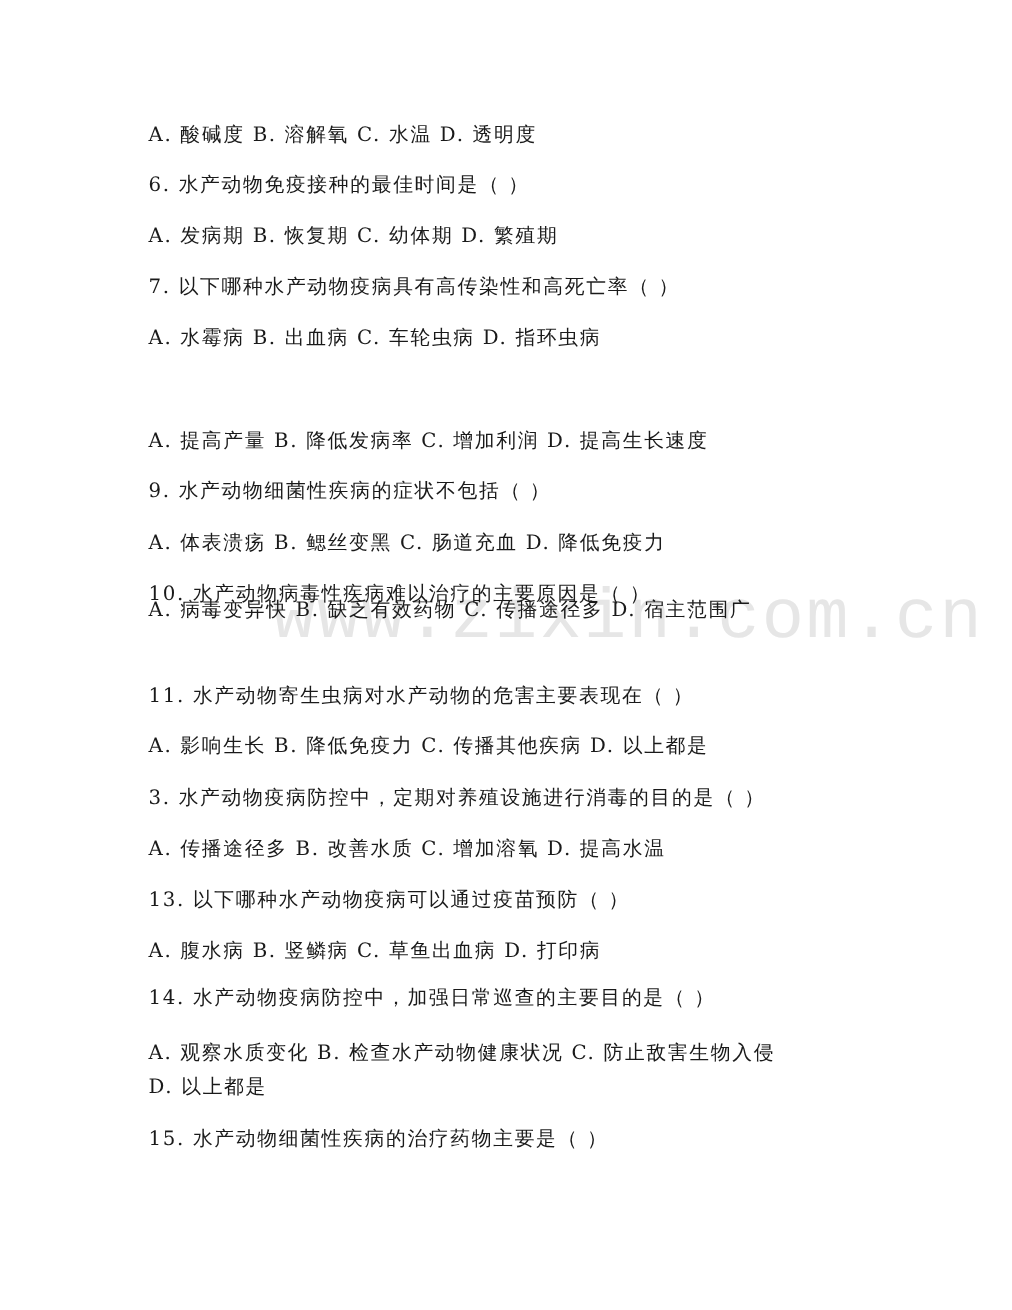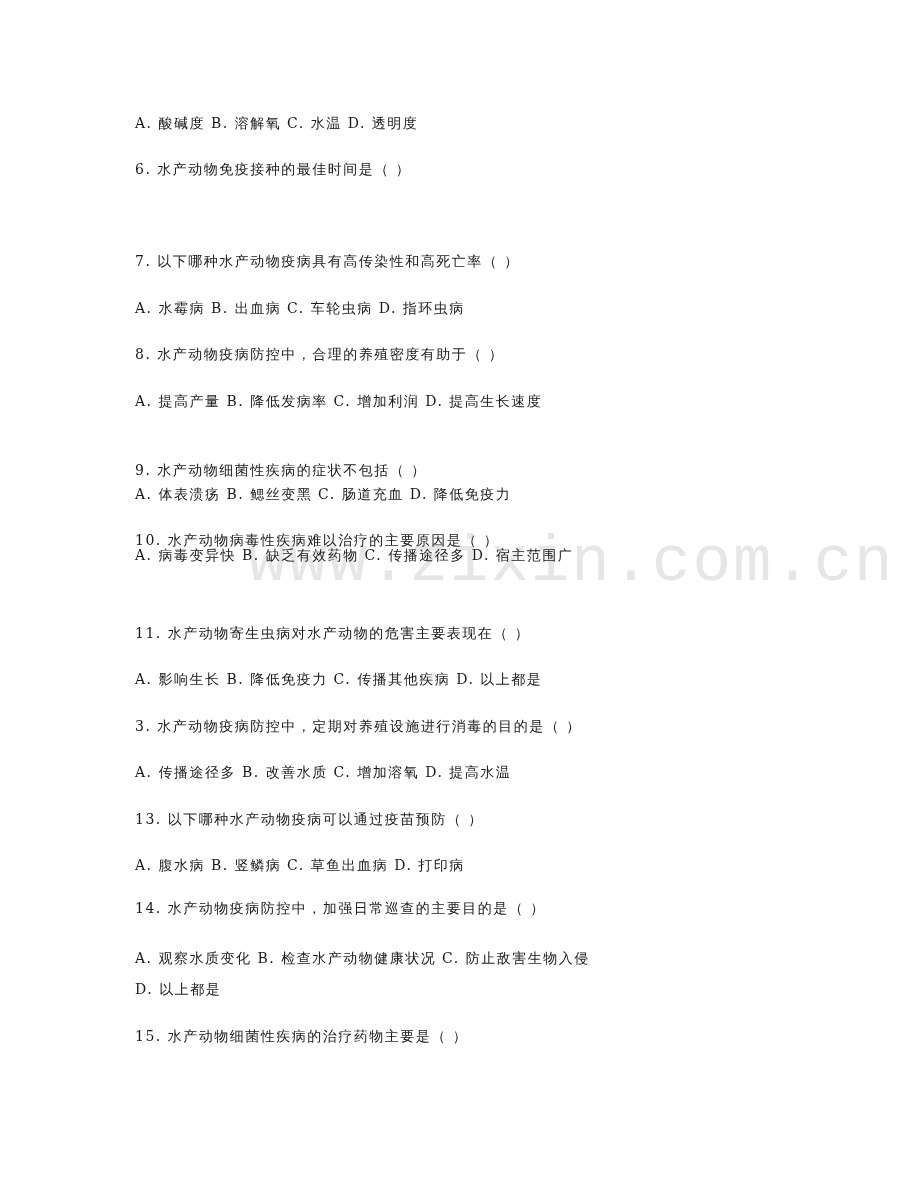--- a/index.html
+++ b/index.html
@@ -17,21 +17,21 @@
     }
     .page {
       position: absolute;
       left: 0; top: 0;
       width: 920px;
       height: 1191px;
     }
     .line {
       position: absolute;
       left: 135px;
-      font-size: 14px;
+      font-size: 18px;
       line-height: 24px;
       white-space: nowrap;
       letter-spacing: 1.5px;
     }
     .watermark {
       position: absolute;
       left: 248px;
       top: 528px;
       font-family: Liberation Mono, monospace;
       font-size: 64px;
@@ -44,25 +44,25 @@
     .line { z-index: 1; }
   </style>
 </head>
 <body>
 
 <div class="page">
   <div class="watermark">www.zixin.com.cn</div>
 
   <div class="line" style="top:111px">A. 酸碱度  B. 溶解氧  C. 水温  D. 透明度</div>
   <div class="line" style="top:157px">6. 水产动物免疫接种的最佳时间是（  ）</div>
+  <div class="line" style="top:203px">A. 发病期  B. 恢复期  C. 幼体期  D. 繁殖期</div>
   <div class="line" style="top:249px">7. 以下哪种水产动物疫病具有高传染性和高死亡率（  ）</div>
   <div class="line" style="top:296px">A. 水霉病  B. 出血病  C. 车轮虫病  D. 指环虫病</div>
-  <div class="line" style="top:342px">8. 水产动物疫病防控中，合理的养殖密度有助于（  ）</div>
   <div class="line" style="top:389px">A. 提高产量  B. 降低发病率  C. 增加利润  D. 提高生长速度</div>
-  <div class="line" style="top:458px">9. 水产动物细菌性疾病的症状不包括（  ）</div>
+  <div class="line" style="top:435px">9. 水产动物细菌性疾病的症状不包括（  ）</div>
   <div class="line" style="top:482px">A. 体表溃疡  B. 鳃丝变黑  C. 肠道充血  D. 降低免疫力</div>
   <div class="line" style="top:528px">10. 水产动物病毒性疾病难以治疗的主要原因是（  ）</div>
   <div class="line" style="top:543px">A. 病毒变异快  B. 缺乏有效药物  C. 传播途径多  D. 宿主范围广</div>
   <div class="line" style="top:621px">11. 水产动物寄生虫病对水产动物的危害主要表现在（  ）</div>
   <div class="line" style="top:667px">A. 影响生长  B. 降低免疫力  C. 传播其他疾病  D. 以上都是</div>
   <div class="line" style="top:714px">3. 水产动物疫病防控中，定期对养殖设施进行消毒的目的是（  ）</div>
   <div class="line" style="top:760px">A. 传播途径多  B. 改善水质  C. 增加溶氧  D. 提高水温</div>
   <div class="line" style="top:807px">13. 以下哪种水产动物疫病可以通过疫苗预防（  ）</div>
   <div class="line" style="top:853px">A. 腹水病  B. 竖鳞病  C. 草鱼出血病  D. 打印病</div>
   <div class="line" style="top:896px">14. 水产动物疫病防控中，加强日常巡查的主要目的是（  ）</div>

